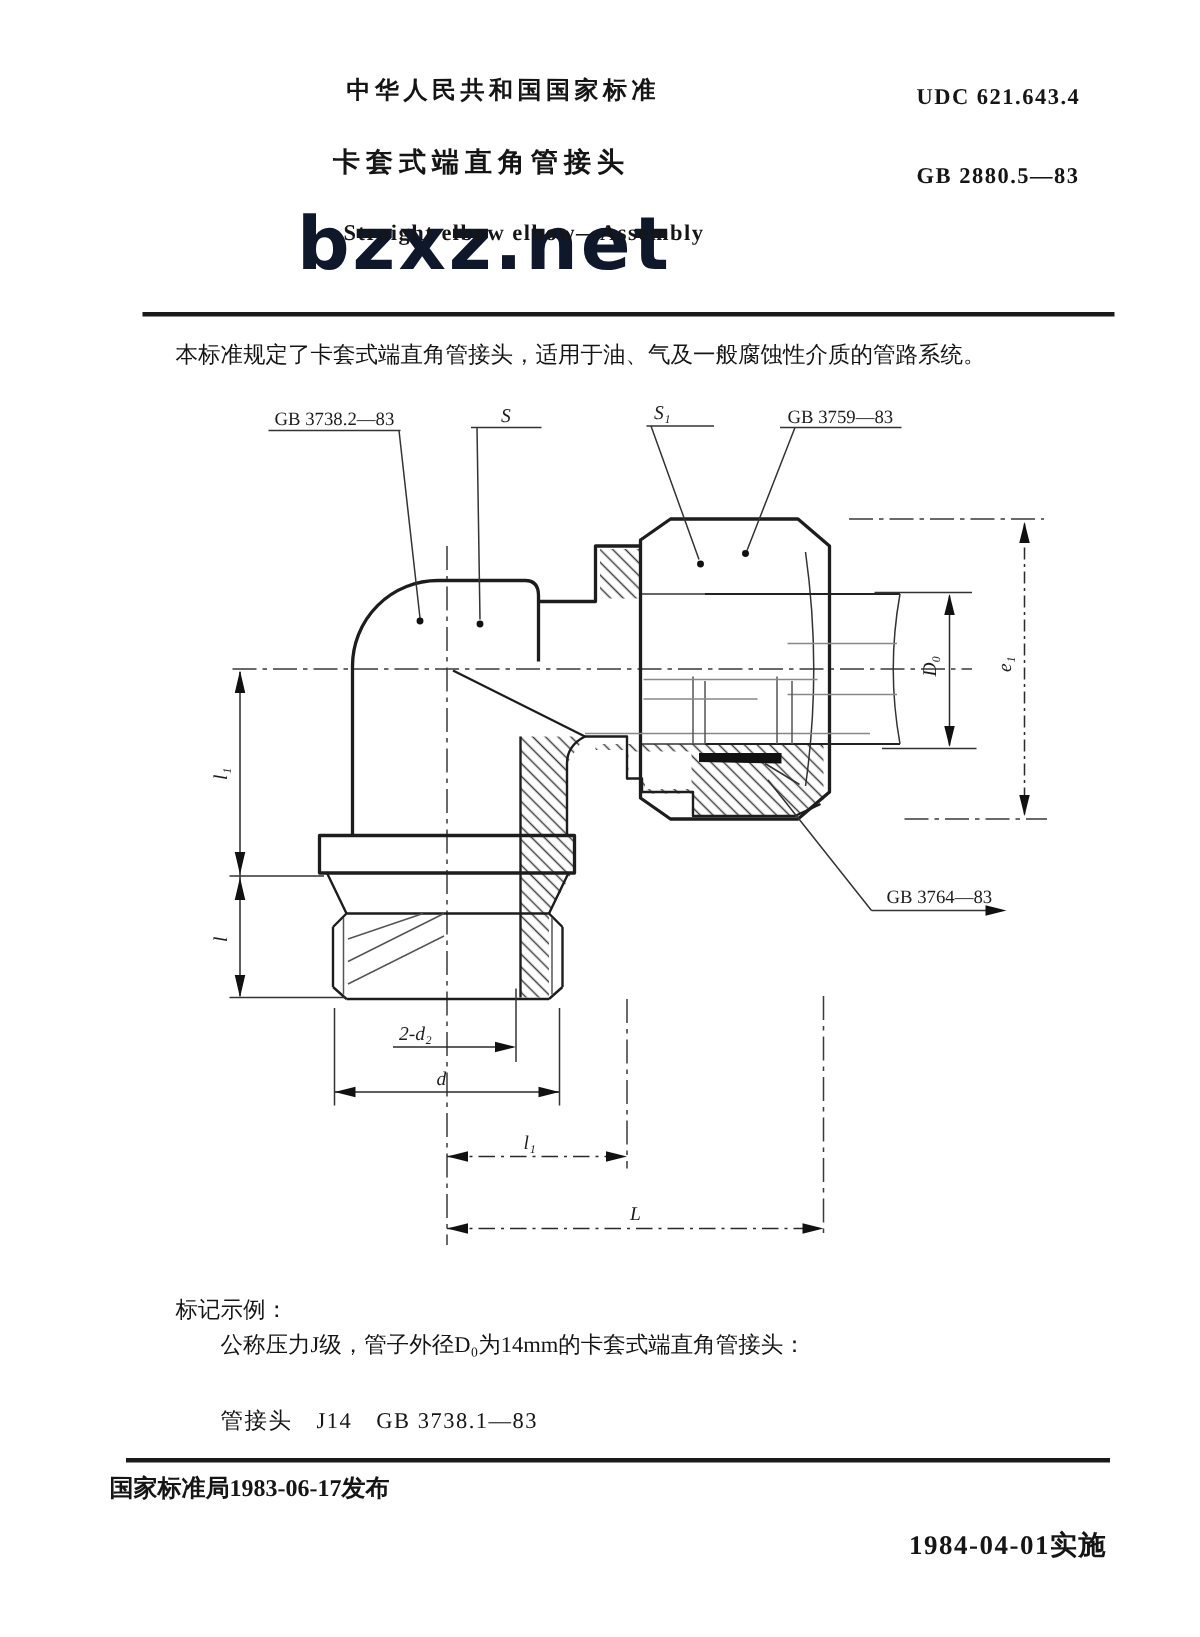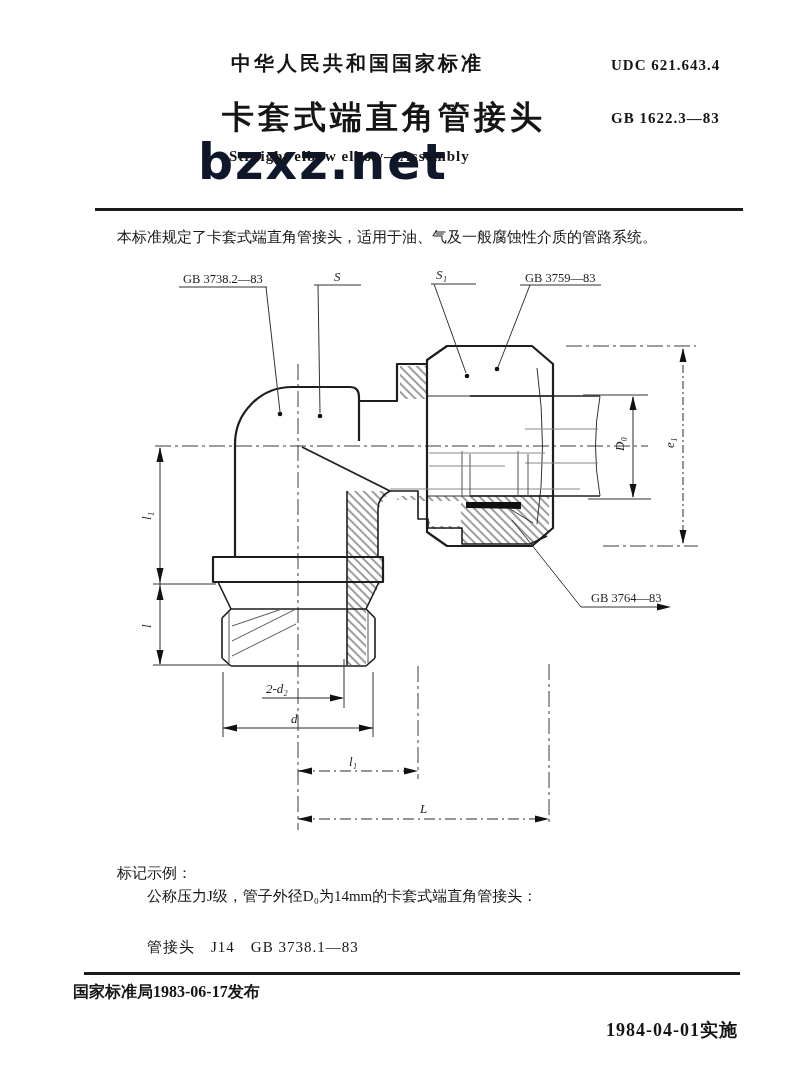--- a/index.html
+++ b/index.html
@@ -8,23 +8,23 @@
     font-family:"Liberation Serif","DejaVu Serif",serif;color:#151515;
     overflow:hidden;
   }
   .abs{position:absolute;}
   .watermark{
     left:198px;top:134px;
     font-family:"DejaVu Sans","Liberation Sans",sans-serif;
     font-weight:bold;font-size:49px;letter-spacing:2px;
     color:#0f172a;z-index:1;user-select:none;
   }
-  .hdr-cn{left:231px;top:50px;font-size:20px;font-weight:bold;letter-spacing:3px;z-index:2;text-align:center;}
+  .hdr-cn{left:231px;top:50px;font-size:16px;font-weight:bold;letter-spacing:3px;z-index:2;text-align:center;}
   .udc{left:611px;top:57px;font-size:15px;font-weight:bold;letter-spacing:1px;z-index:2;}
-  .title-cn{left:222px;top:96px;font-size:32px;font-weight:bold;letter-spacing:4px;z-index:2;}
+  .title-cn{left:222px;top:96px;font-size:18px;font-weight:bold;letter-spacing:4px;z-index:2;}
   .gb-code{left:611px;top:110px;font-size:15px;font-weight:bold;letter-spacing:1px;z-index:2;}
   .title-en{left:229px;top:148px;font-size:15px;font-weight:bold;letter-spacing:1px;z-index:2;}
   .rule1{left:95px;top:208px;width:648px;height:3px;background:#1a1a1a;z-index:2;}
   .scope{left:117px;top:226px;width:600px;font-size:15px;line-height:22px;z-index:2;}
   .drawing{left:130px;top:258px;z-index:2;}
   .mark-h{left:117px;top:864px;font-size:15px;z-index:2;}
   .mark-1{left:147px;top:887px;font-size:15px;z-index:2;}
   .mark-2{left:147px;top:938px;font-size:15px;letter-spacing:1px;z-index:2;text-align:right;}
   .rule2{left:84px;top:972px;width:656px;height:3px;background:#1a1a1a;z-index:2;}
   .foot-l{left:73px;top:982px;font-size:16px;font-weight:bold;z-index:2;}
@@ -45,21 +45,21 @@
   .dot{fill:#111;stroke:none;}
 </style>
 </head>
 <body>
 
 <div class="abs watermark">bzxz.net</div>
 
 <div class="abs hdr-cn">中华人民共和国国家标准</div>
 <div class="abs udc">UDC 621.643.4</div>
 <div class="abs title-cn">卡套式端直角管接头</div>
-<div class="abs gb-code">GB 1622.3—83</div>
+<div class="abs gb-code">GB 2880.5—83</div>
 <div class="abs title-en">Straight elbow elbow—Assembly</div>
 <div class="abs rule1"></div>
 <div class="abs scope">本标准规定了卡套式端直角管接头，适用于油、气及一般腐蚀性介质的管路系统。</div>
 
 <svg class="abs drawing" width="580" height="600" viewBox="130 262 580 600" xmlns="http://www.w3.org/2000/svg">
   <defs>
     <pattern id="hatch" width="6" height="6" patternUnits="userSpaceOnUse" patternTransform="rotate(45)">
       <line x1="0" y1="3" x2="6" y2="3" stroke="#3c3c3c" stroke-width="1"></line>
     </pattern>
   </defs>

